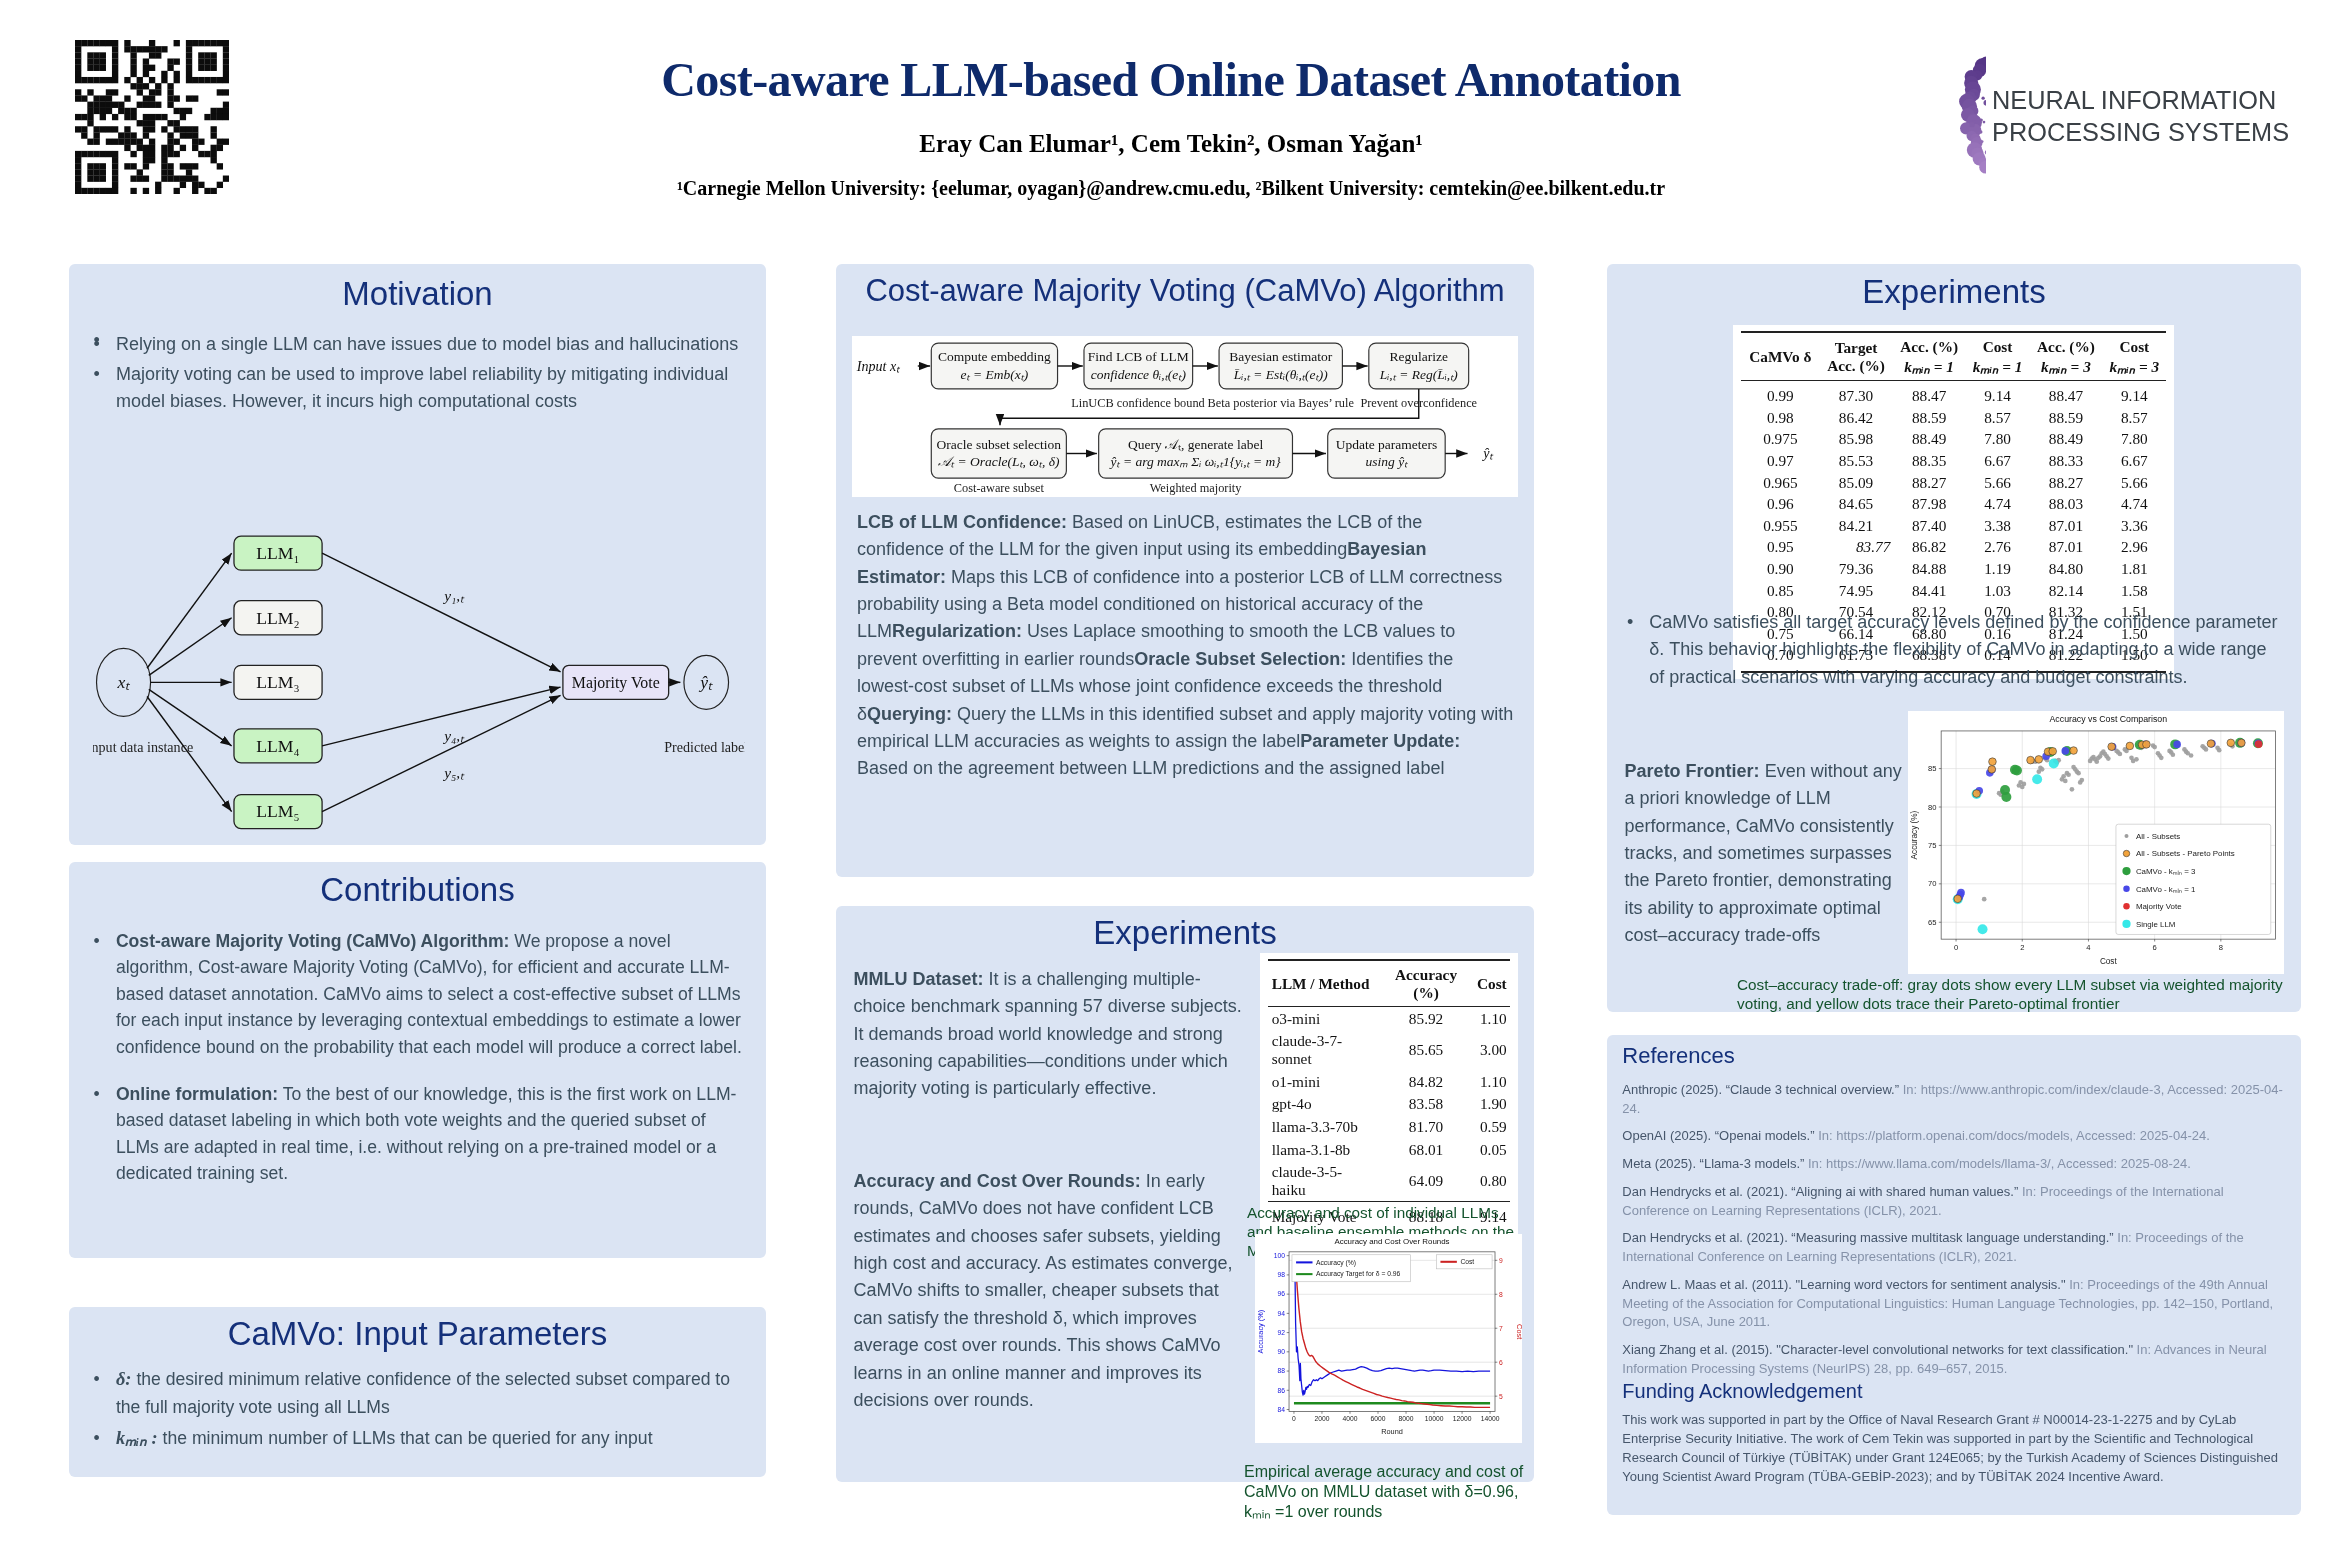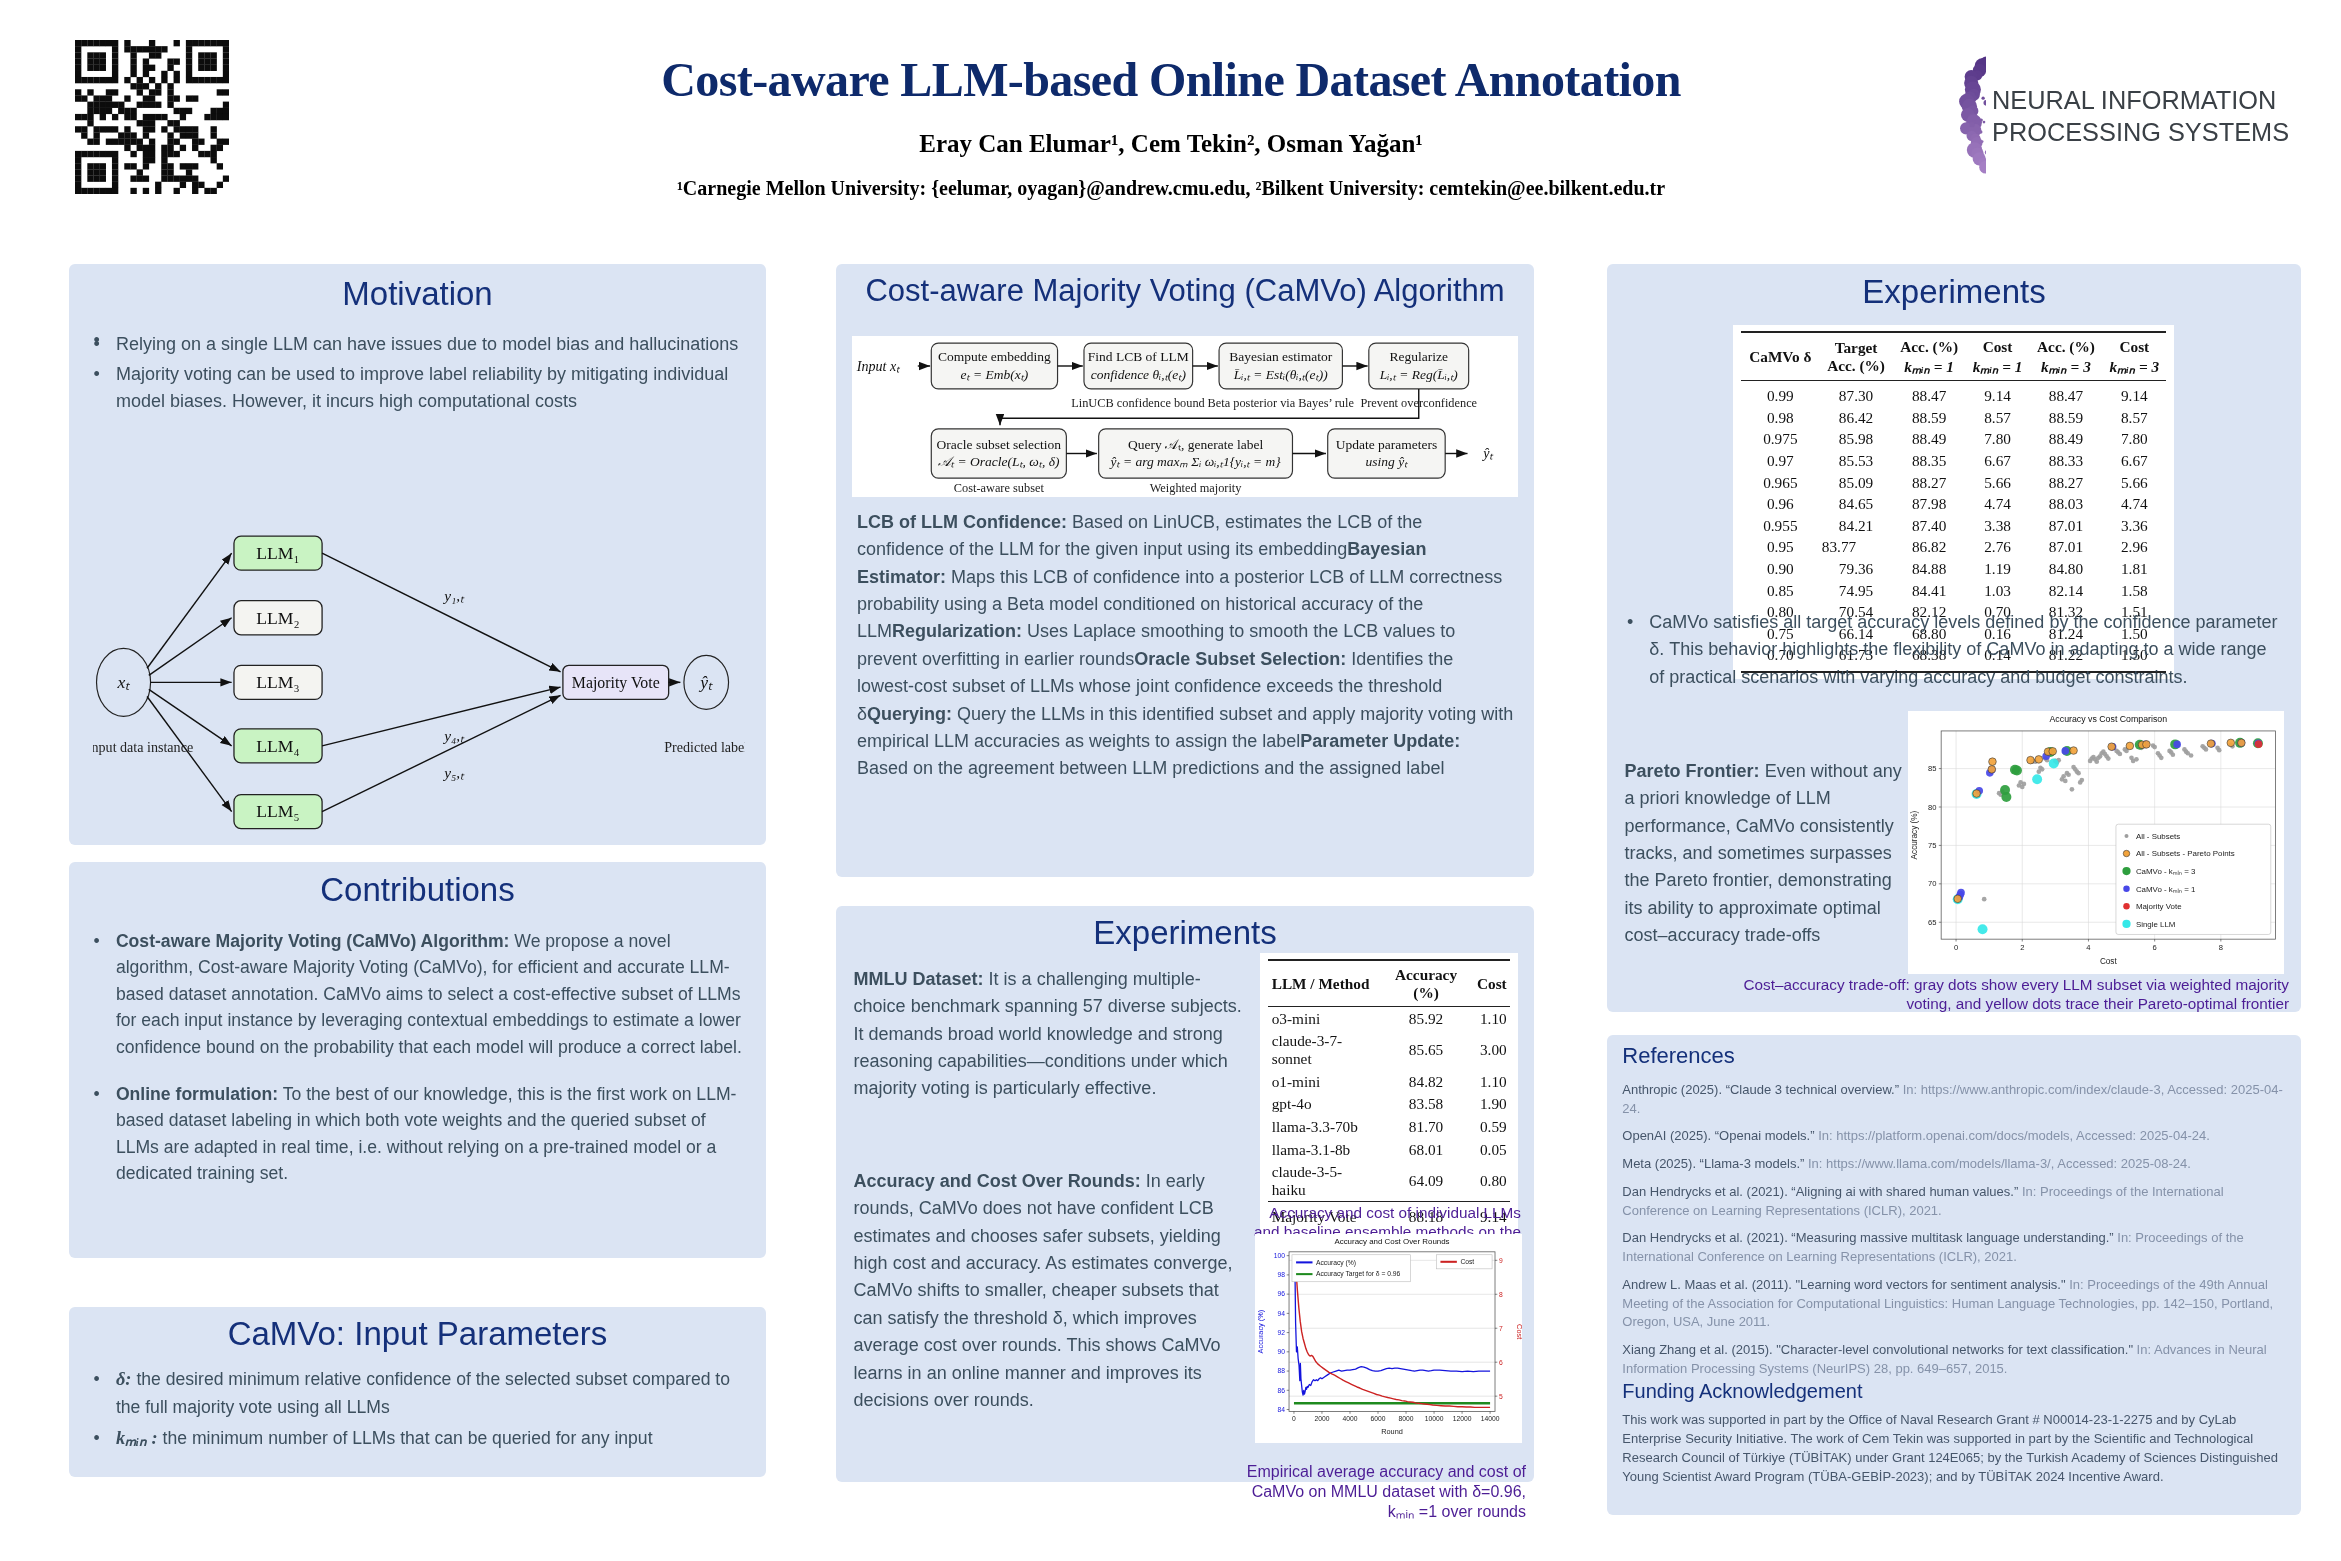--- a/index.html
+++ b/index.html
@@ -18,21 +18,21 @@
   .bullet{position:relative;padding-left:30.5px;margin-bottom:8.2px;color:#3c4f5e;}
   .bullet .dot{position:absolute;left:8.2px;top:0;}
   .bullet b{font-weight:700;color:#3c4f5e;}
   .bullet b.math{font-family:"Liberation Serif",serif;font-style:italic;font-size:1.05em;}
   .desc-line{color:#3c4f5e;}
   .desc-line b{color:#3c4f5e;}
   .parahead{font-weight:700;}
   
   .sci-table{border-collapse:collapse;font-family:"Liberation Serif",serif;color:#111;background:#fff;}
   .tbl-box{position:absolute;background:#fff;padding:5.9px 8.2px;}
-  .caption{position:absolute;text-align:right;color:#4c1d95;}
+  .caption{position:absolute;text-align:left;color:#14532d;}
   .chartbox{position:absolute;background:#fff;}
   .refs-item{margin-bottom:8.8px;color:#46566b;line-height:1.45;}
   .refs-item .tail{color:#8592a9;}
   .flowwrap{position:absolute;background:#ffffff;}
 </style>
 </head>
 <body>
 
 <div class="poster">
 
@@ -765,21 +765,21 @@
             <tr>
               <td style="padding: 1.8px 2.3px; text-align: center;">0.955</td>
               <td style="padding: 1.8px 2.3px; text-align: center;">84.21</td>
               <td style="padding: 1.8px 2.3px; text-align: center;">87.40</td>
               <td style="padding: 1.8px 2.3px; text-align: center;">3.38</td>
               <td style="padding: 1.8px 2.3px; text-align: center;">87.01</td>
               <td style="padding: 1.8px 2.3px; text-align: center;">3.36</td>
             </tr>
             <tr>
               <td style="padding: 1.8px 2.3px; text-align: center;">0.95</td>
-              <td style="padding: 1.8px 2.3px; text-align: left;">83.77</td>
+              <td style="padding: 1.8px 2.3px; text-align: right; font-style: italic;">83.77</td>
               <td style="padding: 1.8px 2.3px; text-align: center;">86.82</td>
               <td style="padding: 1.8px 2.3px; text-align: center;">2.76</td>
               <td style="padding: 1.8px 2.3px; text-align: center;">87.01</td>
               <td style="padding: 1.8px 2.3px; text-align: center;">2.96</td>
             </tr>
             <tr>
               <td style="padding: 1.8px 2.3px; text-align: center;">0.90</td>
               <td style="padding: 1.8px 2.3px; text-align: center;">79.36</td>
               <td style="padding: 1.8px 2.3px; text-align: center;">84.88</td>
               <td style="padding: 1.8px 2.3px; text-align: center;">1.19</td>

